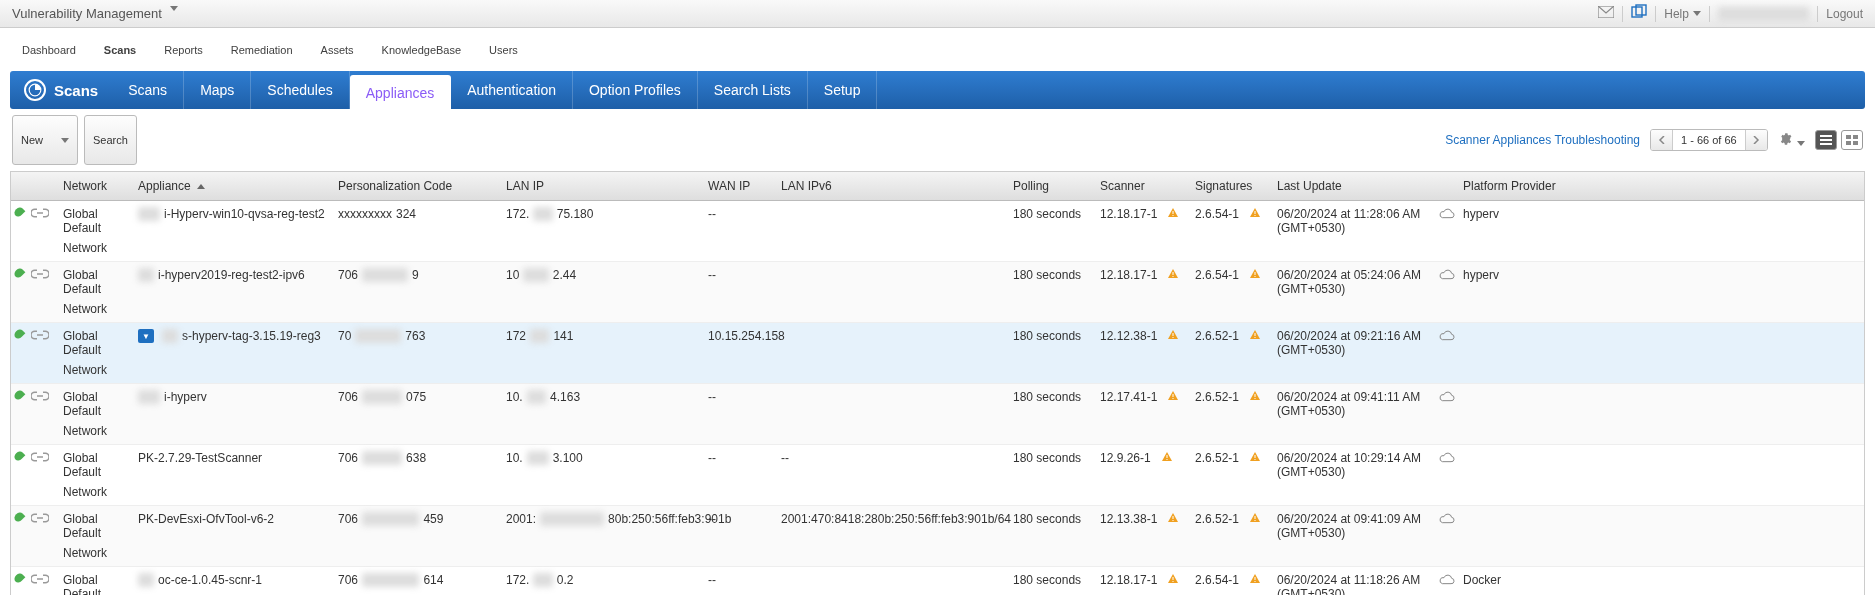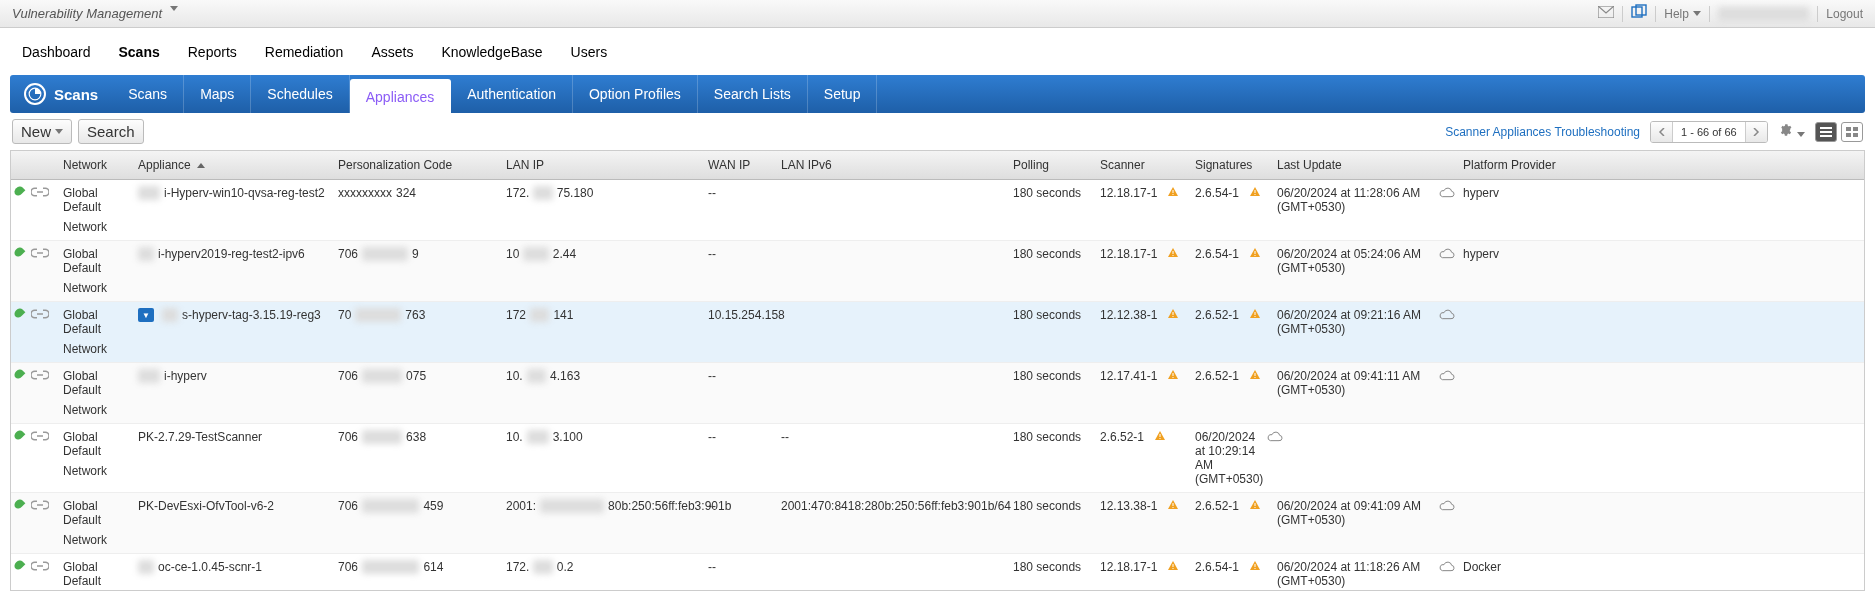--- a/index.html
+++ b/index.html
@@ -1,36 +1,36 @@
 <!DOCTYPE html>
 <html><head>
 <meta charset="utf-8">
 <style>
 * { box-sizing: border-box; margin: 0; padding: 0; }
 body { font-family: Arial, sans-serif; font-size: 12px; color: #333; background: #fff; }
 .app-header { background: linear-gradient(#f9f9f9, #e8e8e8); border-bottom: 1px solid #ccc; height: 28px; display: flex; align-items: center; padding: 0 12px; justify-content: space-between; }
-.app-header-left { display: flex; align-items: flex-start; gap: 8px; font-style: italic; }
+.app-header-left { display: flex; align-items: flex-start; gap: 8px; }
 .app-title { font-size: 13px; color: #555; }
 .chevron-down-small { width: 0; height: 0; border-left: 4px solid transparent; border-right: 4px solid transparent; border-top: 5px solid #777; cursor: pointer; }
 .app-header-right { display: flex; align-items: center; gap: 8px; color: #777; }
 .divider { width: 1px; height: 16px; background: #ccc; }
 .main-nav { padding: 10px 20px 0 20px; }
 .main-nav-tabs { display: flex; gap: 24px; border-bottom: 1px solid transparent; }
-.main-nav-tab { font-size: 14px; color: #000000; padding: 6px 2px 10px 2px; cursor: pointer; }
+.main-nav-tab { font-size: 11px; color: #404040; padding: 6px 2px 10px 2px; cursor: pointer; }
 .main-nav-tab.active { font-weight: bold; }
 .blue-bar { background: linear-gradient(#2f7dd1, #1e5fa8); margin: 4px 10px 0 10px; border-radius: 3px; display: flex; align-items: center; height: 38px; }
 .scans-label-box { display: flex; align-items: center; gap: 8px; padding: 0 14px; color: #fff; font-size: 15px; font-weight: bold; }
 .scans-icon-circle { width: 22px; height: 22px; border: 2px solid #fff; border-radius: 50%; display: flex; align-items: center; justify-content: center; }
 .scans-icon-circle svg { width: 14px; height: 14px; fill: #fff; }
 .blue-tabs { display: flex; align-items: stretch; height: 100%; }
 .blue-tab { color: #fff; font-size: 14px; padding: 0 16px; display: flex; align-items: center; cursor: pointer; border-right: 1px solid rgba(255,255,255,0.2); }
 .blue-tab.active { background: #fff; color: #8b5cf6; border-radius: 3px 3px 0 0; margin-top: 4px; margin-bottom: -1px; }
 .toolbar { display: flex; align-items: center; justify-content: space-between; padding: 6px 12px; }
 .toolbar-left { display: flex; gap: 6px; }
-.btn { background: linear-gradient(#fdfdfd,#e8e8e8); border: 1px solid #bbb; border-radius: 3px; padding: 3px 8px; font-size: 15px; cursor: pointer; display: flex; align-items: center; gap: 4px; }
+.btn { background: linear-gradient(#fdfdfd,#e8e8e8); border: 1px solid #bbb; border-radius: 3px; padding: 18px 8px; font-size: 11px; cursor: pointer; display: flex; align-items: center; gap: 18px; }
 .toolbar-right { display: flex; align-items: center; gap: 10px; }
 .link-blue { color: #1e6fc0; cursor: pointer; font-size: 12px; }
 .pager { display: flex; align-items: center; gap: 0; border: 1px solid #bbb; border-radius: 3px; overflow: hidden; }
 .pager-btn { width: 22px; height: 20px; display: flex; align-items: center; justify-content: center; background: linear-gradient(#fdfdfd,#e8e8e8); cursor: pointer; border-right: 1px solid #ccc; }
 .pager-text { padding: 0 8px; font-size: 11px; }
 .view-toggle { display: flex; gap: 4px; }
 .view-btn { width: 22px; height: 20px; border: 1px solid #999; border-radius: 3px; display: flex; align-items: center; justify-content: center; cursor: pointer; }
 .view-btn.active { background: #555; }
 .gear-btn { cursor: pointer; color: #888; }
 .table-wrapper { margin: 0 10px; border: 1px solid #ccc; }
@@ -426,20 +426,28 @@
           <span>638</span>
         </div>
         <div>
           <span>10.</span>
           <span class="blur">xxx</span>
           <span>3.100</span>
         </div>
         <div>--</div>
         <div>--</div>
         <div>180 seconds</div>
+        <div class="col-scanner">
+          <span>12.9.26-1</span>
+          <span class="warn-icon"><svg width="12" height="12" viewBox="0 0 24 24">
+              <path d="M12 2 L22 20 H2 Z" fill="#f0a020"></path>
+              <rect x="11" y="8" width="2" height="6" fill="#fff"></rect>
+              <rect x="11" y="16" width="2" height="2" fill="#fff"></rect>
+            </svg></span>
+        </div>
         <div class="col-sig">
           <span>2.6.52-1</span>
           <span class="warn-icon"><svg width="12" height="12" viewBox="0 0 24 24">
               <path d="M12 2 L22 20 H2 Z" fill="#f0a020"></path>
               <rect x="11" y="8" width="2" height="6" fill="#fff"></rect>
               <rect x="11" y="16" width="2" height="2" fill="#fff"></rect>
             </svg></span>
         </div>
         <div class="col-update">
           <span>06/20/2024 at 10:29:14 AM (GMT+0530)</span>

